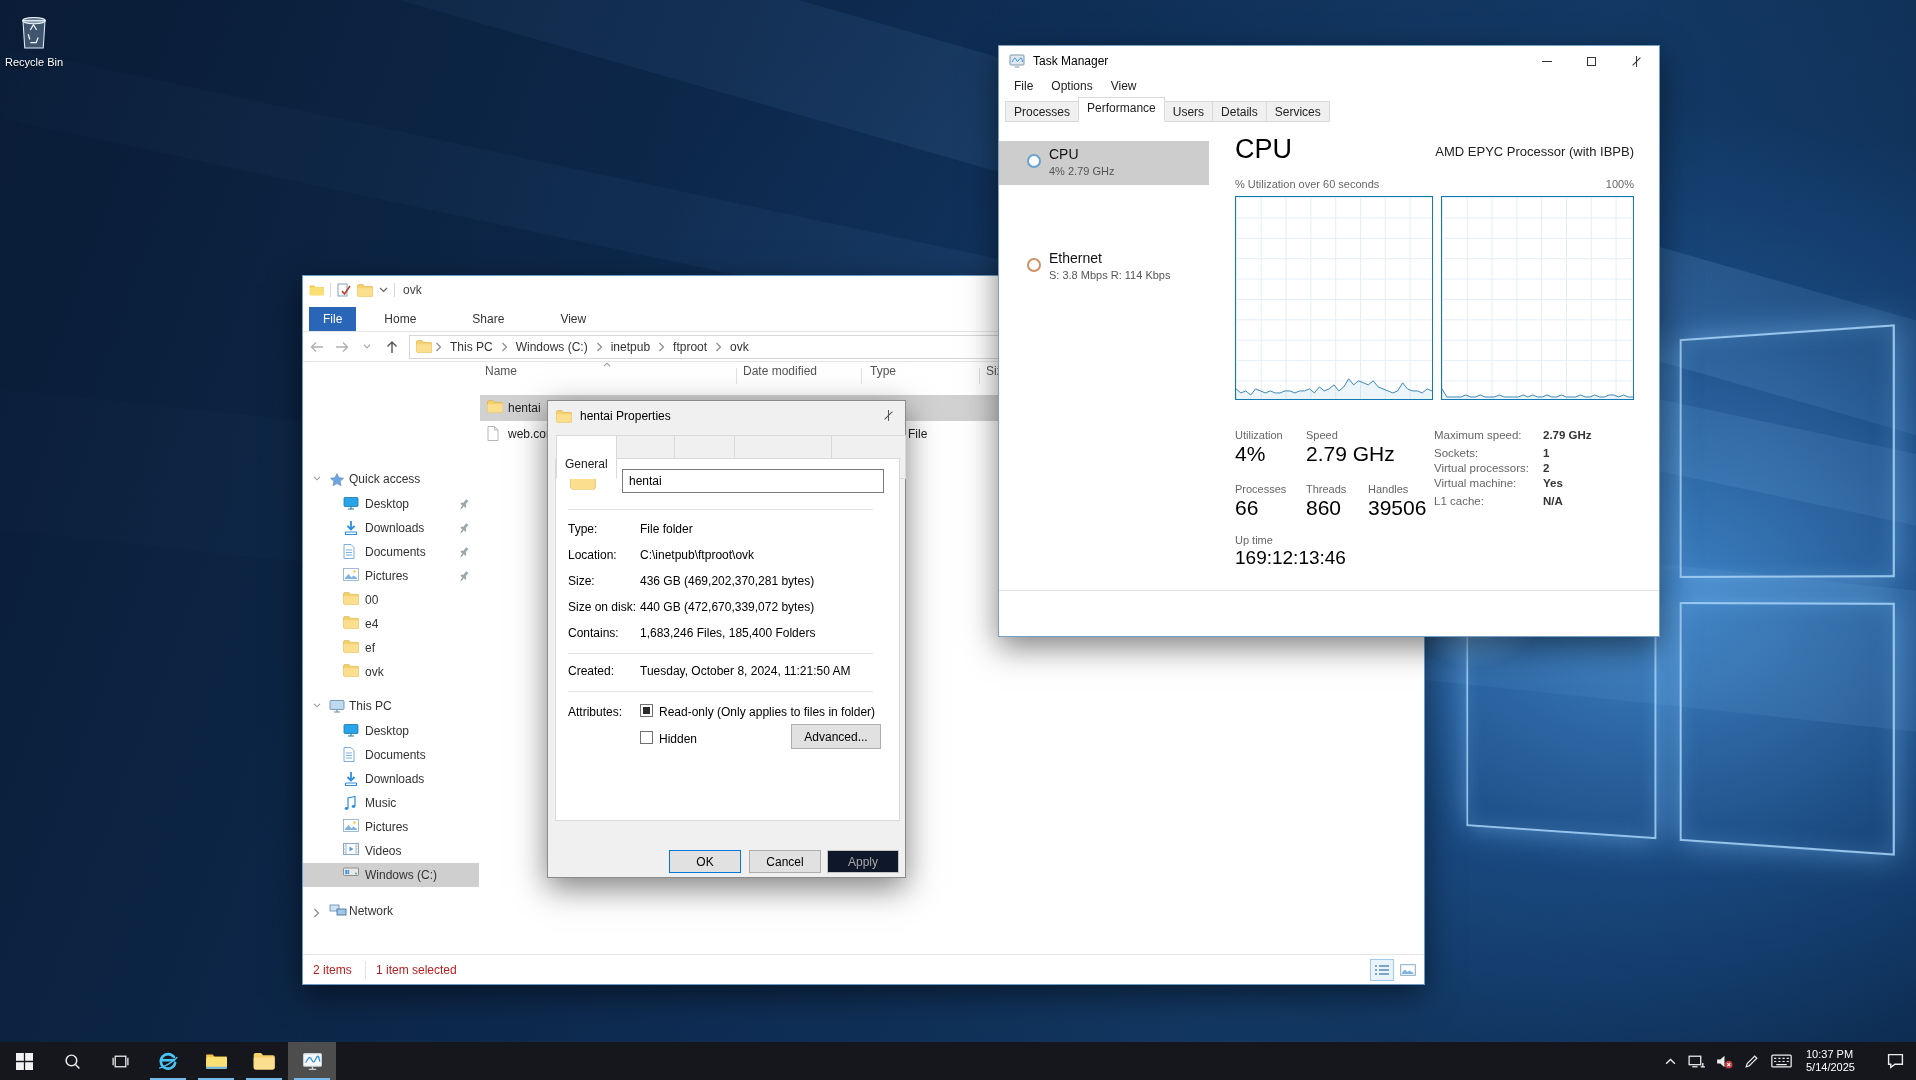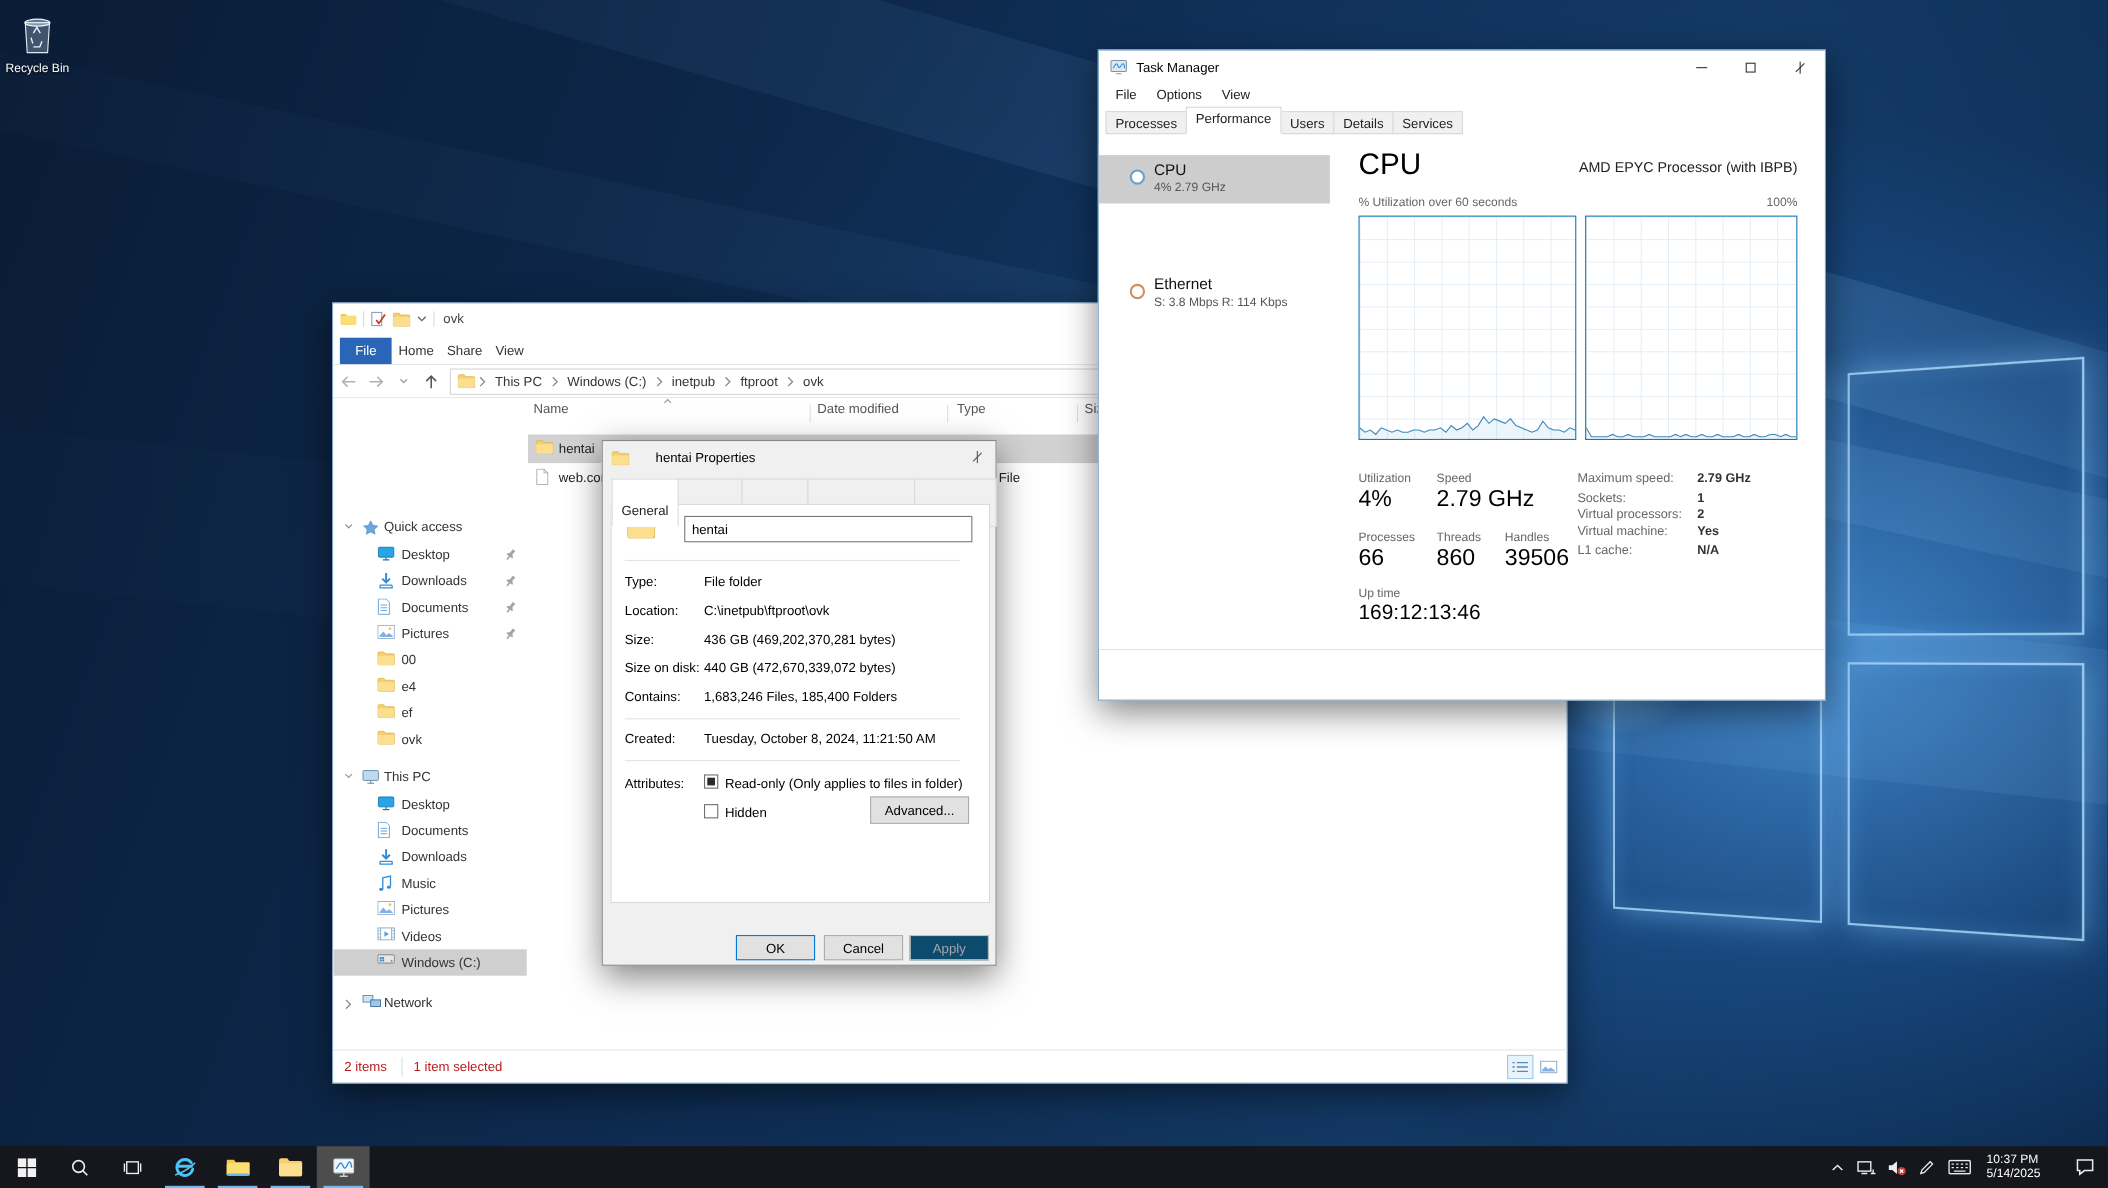--- a/index.html
+++ b/index.html
@@ -46,21 +46,21 @@
   .x-glyph::before,.x-glyph::after{content:'';position:absolute;left:5px;top:0;width:1px;height:11px;background:#333;}
   .x-glyph::before{transform:rotate(45deg);}
 
   
   .explorer{left:302px;top:275px;width:1123px;height:710px;z-index:2;border:1px solid #6d9bc3;}
   .exp-titlebar{position:absolute;left:0;top:0;right:0;height:28px;background:#fff;display:flex;align-items:center;}
   .qat{display:flex;align-items:center;gap:6px;padding-left:6px;}
   .qat-sep{width:1px;height:14px;background:#d9d9d9;}
   .exp-title{color:#444;font-size:12px;margin-left:8px;}
   .ribbon{position:absolute;left:0;top:28px;right:0;height:28px;background:#fff;border-bottom:1px solid #e6e6e6;display:flex;align-items:flex-end;}
-  .rtab{padding:5px 6px;font-size:12px;color:#333;}
+  .rtab{padding:5px 28px;font-size:12px;color:#333;}
   .rtab.file{background:#2a66b8;color:#fff;margin-left:6px;padding:5px 14px;}
   .navrow{position:absolute;left:0;top:56px;right:0;height:30px;background:#fff;border-bottom:1px solid #e6e6e6;display:flex;align-items:center;}
   .navbtn{width:22px;height:22px;display:flex;align-items:center;justify-content:center;margin-left:3px;}
   .addrbox{margin-left:6px;height:24px;width:1010px;border:1px solid #d6d6d6;background:#fff;display:flex;align-items:center;padding-left:6px;gap:2px;}
   .crumb{padding:3px 5px;color:#333;}
   .crumb-sep{padding:0 1px;display:flex;align-items:center;}
   .sidebar{position:absolute;left:0;top:86px;width:176px;bottom:30px;background:#fff;overflow:hidden;}
   .sb-row{position:absolute;left:0;width:176px;height:24px;display:flex;align-items:center;}
   .sb-chev{position:absolute;left:10px;top:8px;}
   .sb-head-ic{position:absolute;left:26px;top:4px;}
@@ -79,38 +79,38 @@
   .ftype-frag{position:absolute;left:428px;top:6px;color:#222;}
   .statusbar{position:absolute;left:0;bottom:0;right:0;height:30px;background:#fff;border-top:1px solid #e6e6e6;}
   .st-txt{position:absolute;top:8px;font-size:12px;color:#b91c1c;}
   .st-sep{position:absolute;left:62px;top:6px;width:1px;height:18px;background:#e0e0e0;}
   .viewbtn{position:absolute;top:4px;width:24px;height:22px;display:flex;align-items:center;justify-content:center;}
   .viewbtn.active{border:1px solid #9ecbe8;background:#e8f3fb;}
 
   
   .propdlg{left:547px;top:400px;width:359px;height:478px;z-index:3;background:#f0f0f0;border:1px solid #8a8a8a;}
   .dlg-title{position:absolute;left:0;top:0;right:0;height:30px;display:flex;align-items:center;}
-  .dlg-title .t{margin-left:24px;font-size:12px;color:#000;}
+  .dlg-title .t{margin-left:8px;font-size:12px;color:#000;}
   .dlg-x{position:absolute;right:0;top:0;width:34px;height:28px;display:flex;align-items:center;justify-content:center;}
   .dlg-x .x-glyph::before,.dlg-x .x-glyph::after{background:#555;}
   .dtabs{position:absolute;left:8px;top:34px;display:flex;align-items:flex-end;}
   .dtab{border:1px solid #d9d9d9;background:#f0f0f0;padding:21px 8px;font-size:12px;margin-right:-1px;height:21px;}
   .dtab.active{background:#fff;border-bottom:1px solid #fff;height:24px;position:relative;z-index:2;}
   .dpage{position:absolute;left:7px;top:57px;width:345px;height:363px;background:#fff;border:1px solid #d9d9d9;}
   .drow-lb{position:absolute;left:20px;font-size:12px;color:#000;}
   .drow-val{position:absolute;left:92px;font-size:12px;color:#000;}
   .dsep{position:absolute;left:20px;width:305px;height:1px;background:#e3e3e3;}
   .name-input{position:absolute;left:74px;top:68px;width:262px;height:24px;border:1px solid #7a7a7a;font-size:12px;padding:0 6px;
               font-family:"Liberation Sans","DejaVu Sans",sans-serif;background:#fff;color:#000;}
   .cb{position:absolute;width:13px;height:13px;border:1px solid #707070;background:#fff;}
   .cb.filled::after{content:'';position:absolute;inset:2px;background:#2b2b2b;}
   .dbtn{position:absolute;width:72px;height:23px;background:#e1e1e1;border:1px solid #adadad;font-size:12px;
         display:flex;align-items:center;justify-content:center;color:#000;}
   .dbtn.default{border:1px solid #0078d7;}
-  .dbtn.disabled{background:#0c4a6e;border-color:#c3c3c3;color:#a6a6a6;}
+  .dbtn.disabled{background:#0f172a;border-color:#c3c3c3;color:#a6a6a6;}
   .advbtn{position:absolute;left:243px;top:323px;width:90px;height:25px;}
 
   
   .taskmgr{left:998px;top:45px;width:662px;height:592px;z-index:4;border:1px solid #77a1c4;background:#fff;}
   .tm-title{position:absolute;left:0;top:0;right:0;height:30px;display:flex;align-items:center;}
   .tm-title .t{margin-left:8px;font-size:12px;color:#000;}
   .tm-menu{position:absolute;left:6px;top:30px;height:22px;display:flex;}
   .tm-menu .mi{padding:3px 9px;font-size:12px;color:#222;}
   .tm-tabs{position:absolute;left:6px;top:52px;right:0;height:24px;display:flex;align-items:flex-end;border-bottom:0;}
   .tmtab{border:1px solid #d9d9d9;background:#f0f0f0;padding:3px 8px;font-size:12px;margin-right:-1px;height:21px;color:#222;}

